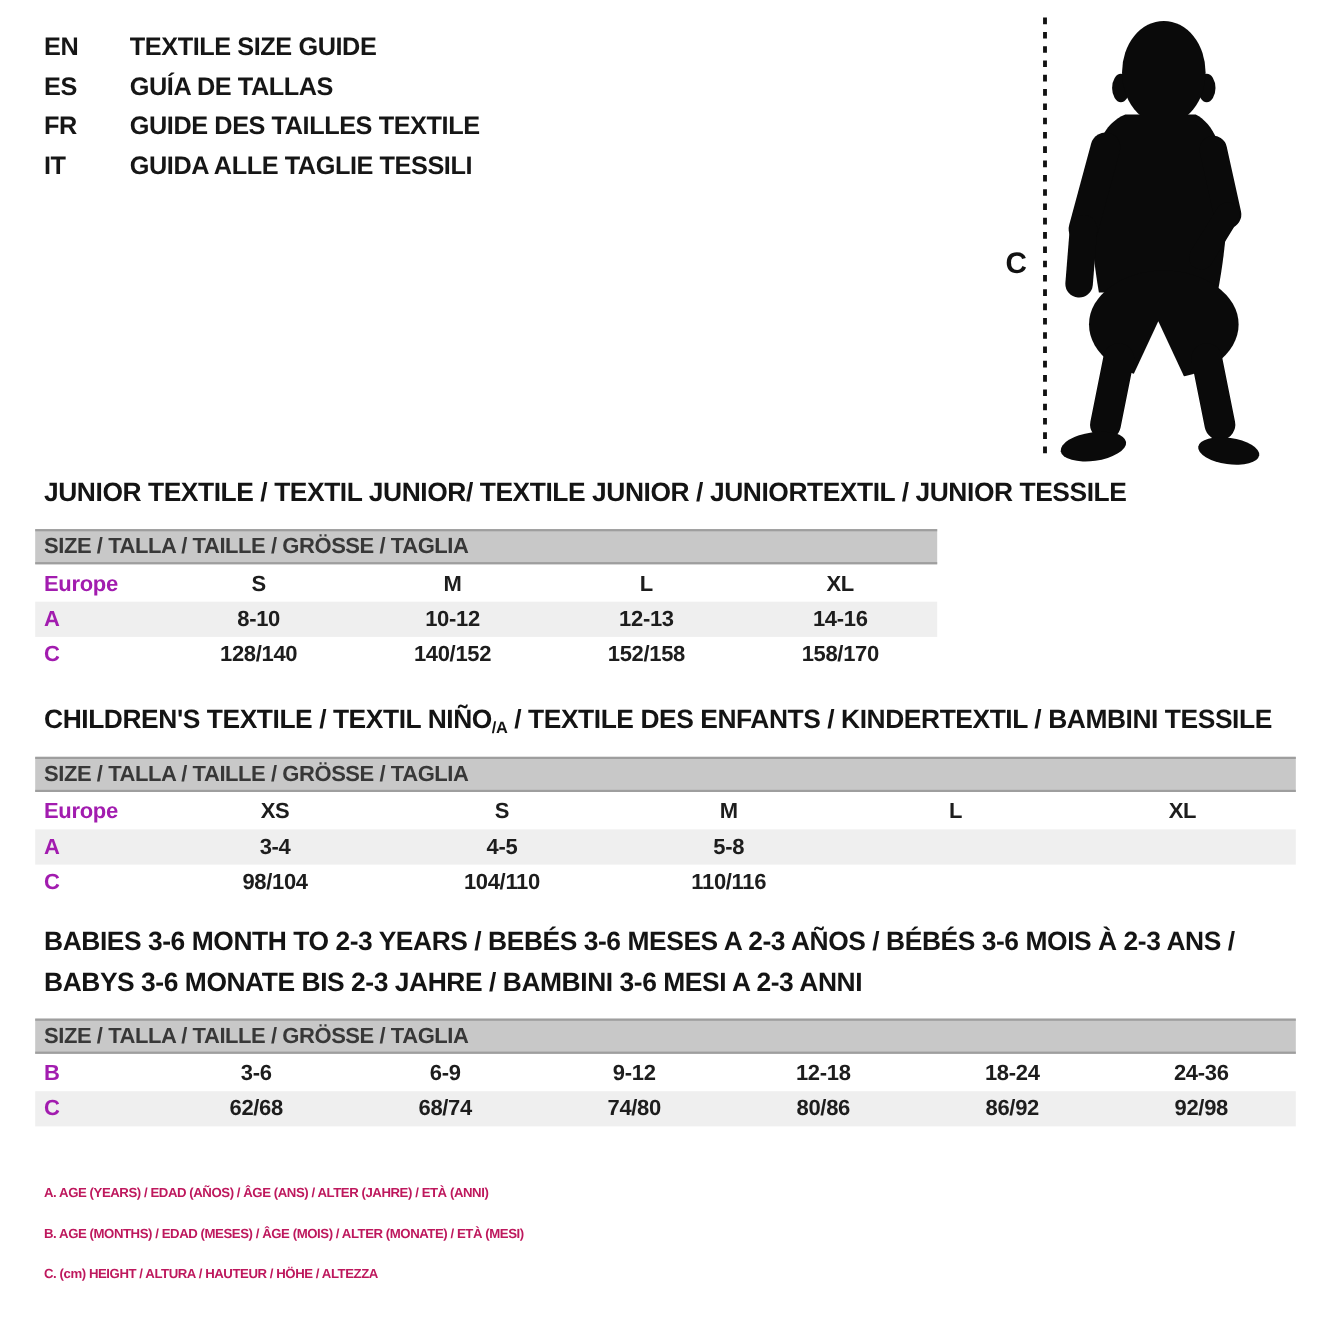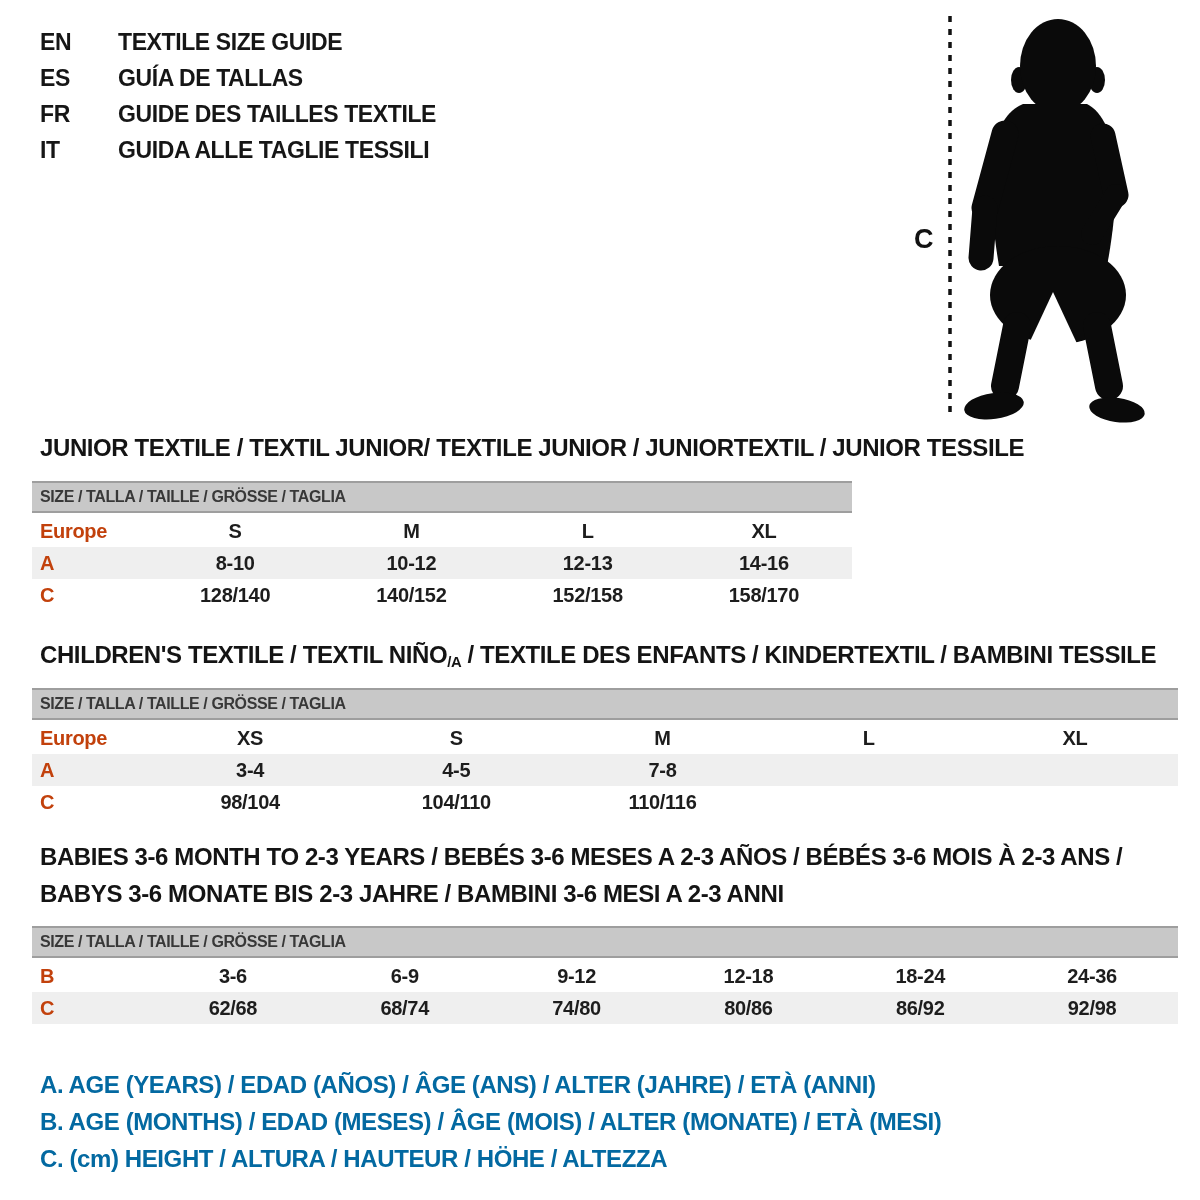--- a/index.html
+++ b/index.html
@@ -23,33 +23,33 @@
   .sub-inline { font-size:0.62em; vertical-align:-0.28em; }
 
   
   .tbl { position:absolute; left:32px; }
   .tbl-junior { top:481px; width:820px; }
   .tbl-children { top:688px; width:1146px; }
   .tbl-babies { top:926px; width:1146px; }
   .size-bar {
     height:28px; line-height:28px; background:#c8c8c8;
     border-top:2px solid #9e9e9e; border-bottom:2px solid #9e9e9e;
-    font-size:16px; letter-spacing:-0.4px; color:#383838; padding-left:8px;
+    font-size:20px; letter-spacing:-0.4px; color:#383838; padding-left:8px;
     margin-bottom:2px;
   }
   .trow { display:grid; height:32px; line-height:32px; font-size:20px; letter-spacing:-0.3px; }
   .cols4 { grid-template-columns:115px repeat(4,1fr); }
   .cols5 { grid-template-columns:115px repeat(5,1fr); }
   .cols6 { grid-template-columns:115px repeat(6,1fr); }
-  .trow .lbl { text-align:left; padding-left:8px; color:#c2410c; }
+  .trow .lbl { text-align:left; padding-left:8px; color:#a21caf; }
   .trow .val { text-align:center; color:#1d1d1d; }
   .shade { background:#efefef; }
 
   
-  .legend { position:absolute; left:40px; top:1066px; font-size:24px; line-height:37px; letter-spacing:-0.4px; color:#0369a1; }
+  .legend { position:absolute; left:40px; top:1066px; font-size:12px; line-height:37px; letter-spacing:-0.4px; color:#be185d; }
   .legend-line { white-space:nowrap; }
 </style>
 </head>
 <body>
 
 <div class="page">
 
   <div class="lang-block">
     <div class="lang-row">
       <span class="lang-code">EN</span>
@@ -126,21 +126,21 @@
       <span class="val">XS</span>
       <span class="val">S</span>
       <span class="val">M</span>
       <span class="val">L</span>
       <span class="val">XL</span>
     </div>
     <div class="trow cols5 shade">
       <span class="lbl">A</span>
       <span class="val">3-4</span>
       <span class="val">4-5</span>
-      <span class="val">7-8</span>
+      <span class="val">5-8</span>
     </div>
     <div class="trow cols5">
       <span class="lbl">C</span>
       <span class="val">98/104</span>
       <span class="val">104/110</span>
       <span class="val">110/116</span>
     </div>
   </div>
 
   <div class="sec-title" style="top:843px;">BABIES 3-6 MONTH TO 2-3 YEARS / BEBÉS 3-6 MESES A 2-3 AÑOS / BÉBÉS 3-6 MOIS À 2-3 ANS /</div>

